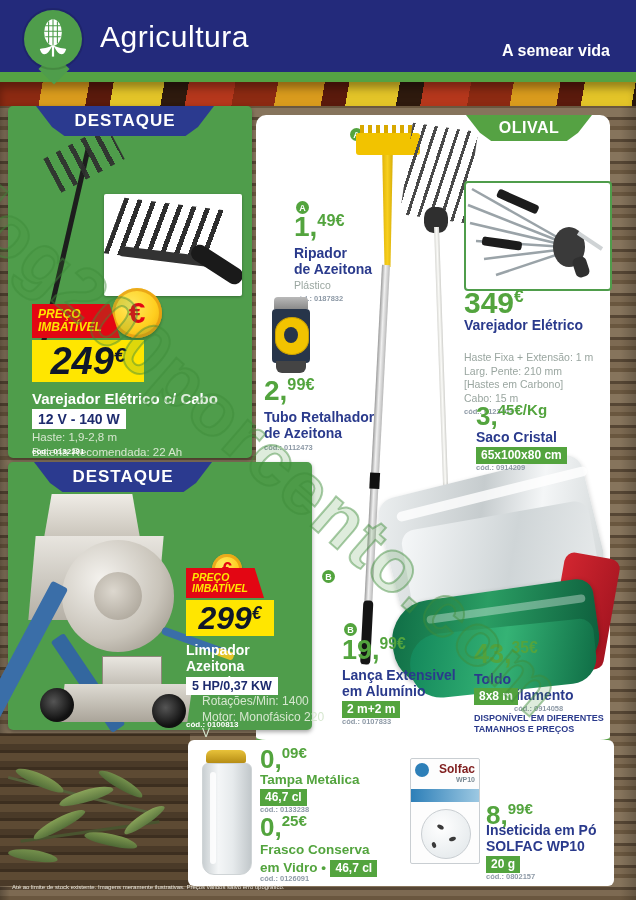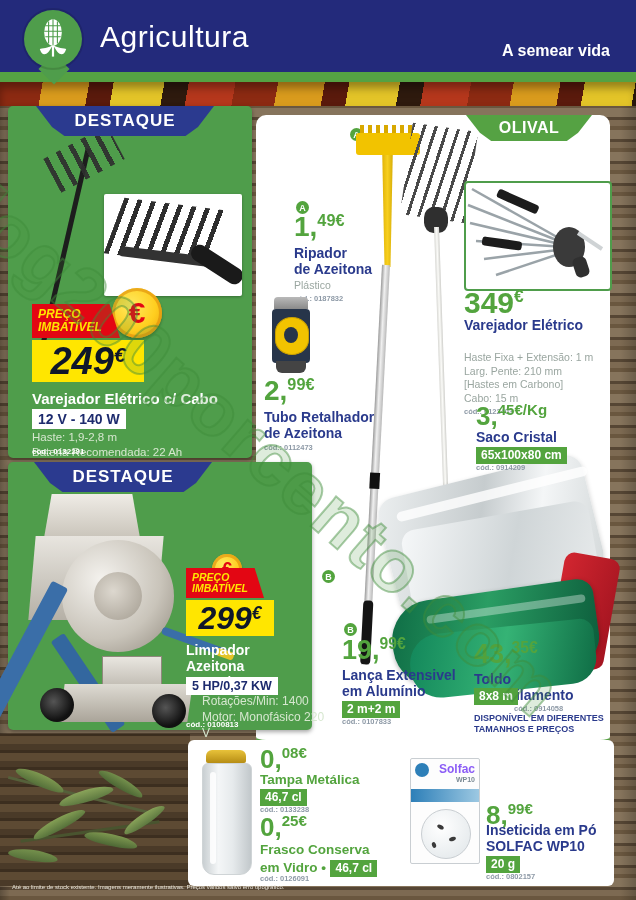--- a/index.html
+++ b/index.html
@@ -316,41 +316,41 @@
 
   <div class="abs bottomband">
 
     <div class="abs" style="left:14px;top:10px;width:48px;height:126px;">
       <div class="abs" style="left:4px;top:0;width:40px;height:13px;background:linear-gradient(#e8c23a,#b68d14);border-radius:6px 6px 2px 2px;"></div>
       <div class="abs" style="left:0;top:13px;width:48px;height:110px;background:linear-gradient(90deg,#c9cfd2,#f4f6f7 32%,#e6eaec 62%,#c2c8cb);border-radius:6px 6px 12px 12px;border:1px solid #cfd4d6;"></div>
       <div class="abs" style="left:8px;top:22px;width:6px;height:92px;background:rgba(255,255,255,.85);border-radius:3px;"></div>
     </div>
 
     <div class="abs gprice" style="left:72px;top:6px;font-size:26px;">
-      <span>0,</span><span class="sup">08€</span>
+      <span>0,</span><span class="sup">09€</span>
     </div>
     <div class="abs pname-green" style="left:72px;top:32px;">Tampa Metálica</div>
     <div class="abs" style="left:72px;top:47px;">
       <span class="chip">46,7 cl</span>
     </div>
     <div class="abs pcode" style="left:72px;top:65px;">cód.: 0133238</div>
 
     <div class="abs gprice" style="left:72px;top:74px;font-size:26px;">
       <span>0,</span><span class="sup">25€</span>
     </div>
     <div class="abs" style="left:72px;top:100px;width:160px;">
       <span class="pname-green prewrap">Frasco Conserva
 em Vidro •</span>
       <span class="chip">46,7 cl</span>
     </div>
     <div class="abs pcode" style="left:72px;top:134px;">cód.: 0126091</div>
 
     <div class="abs" style="left:222px;top:18px;width:68px;height:104px;background:#fdfdfd;border:1px solid #c9ced2;border-radius:2px;overflow:hidden;">
       <div class="abs" style="left:4px;top:4px;width:14px;height:14px;border-radius:50%;background:#2d7fb8;"></div>
-      <div class="abs" style="right:4px;top:3px;font-size:12px;font-weight:bold;color:#8b5cf6;">Solfac</div>
+      <div class="abs" style="right:4px;top:3px;font-size:12px;font-weight:bold;color:#7f1d1d;">Solfac</div>
       <div class="abs" style="right:4px;top:17px;font-size:7px;font-weight:bold;color:#77immersive8;color:#7a8a94;">WP10</div>
       <div class="abs" style="left:0;top:30px;width:68px;height:13px;background:linear-gradient(90deg,#2d7fb8,#9cc8e2);"></div>
       <div class="abs" style="left:10px;top:50px;width:48px;height:48px;border-radius:50%;background:radial-gradient(circle at 40% 35%,#ffffff,#dfe5e8);border:1px solid #c9ced2;"></div>
       <div class="abs" style="left:26px;top:66px;width:7px;height:4px;border-radius:50%;background:#3a3a3a;transform:rotate(30deg);"></div>
       <div class="abs" style="left:38px;top:78px;width:7px;height:4px;border-radius:50%;background:#3a3a3a;transform:rotate(-20deg);"></div>
       <div class="abs" style="left:20px;top:84px;width:6px;height:4px;border-radius:50%;background:#3a3a3a;transform:rotate(70deg);"></div>
     </div>
 
     <div class="abs gprice" style="left:298px;top:50px;font-size:26px;margin-top:12px;">
       <span>8,</span><span class="sup">99€</span>

